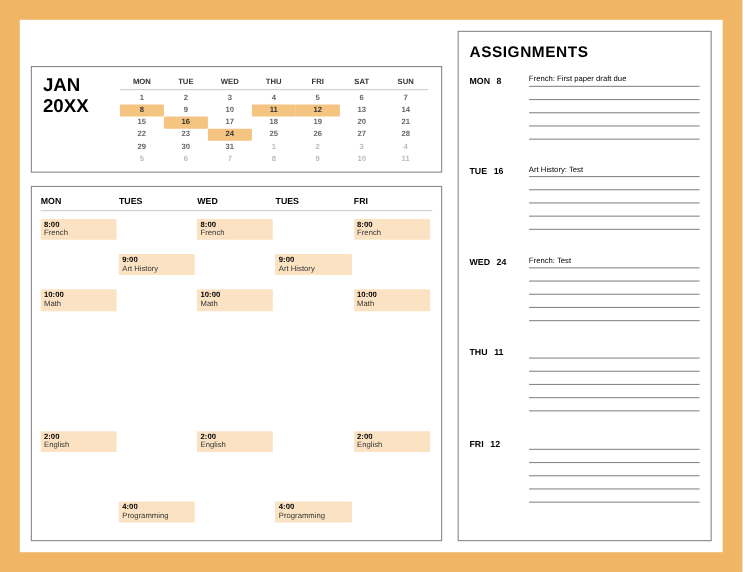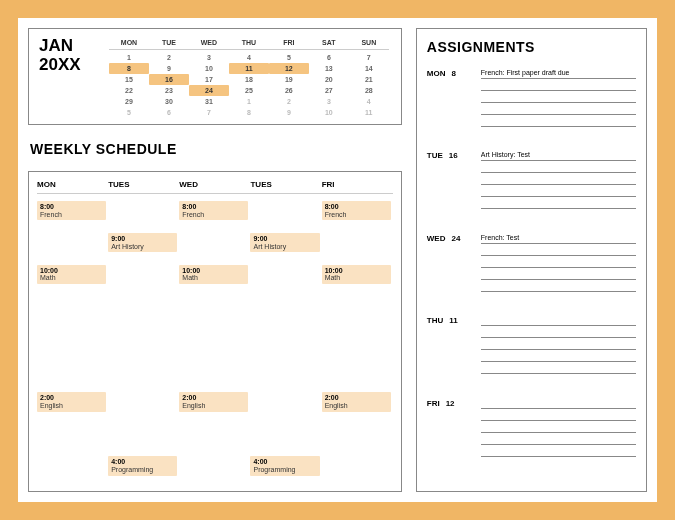--- a/index.html
+++ b/index.html
@@ -28,20 +28,21 @@
   .right-col {
     flex: 1;
     padding: 10px 10px 10px 0;
   }
   
   .cal-box {
     border: 1px solid #888;
     padding: 8px 12px 6px 10px;
     display: flex;
     gap: 14px;
+    margin-top: 32px;
   }
   .cal-title {
     font-size: 17px;
     font-weight: bold;
     line-height: 1.1;
     width: 56px;
   }
   .cal-grid {
     flex: 1;
   }
@@ -239,21 +240,20 @@
               <div class="cal-cell dim">7</div>
               <div class="cal-cell dim">8</div>
               <div class="cal-cell dim">9</div>
               <div class="cal-cell dim">10</div>
               <div class="cal-cell dim">11</div>
             </div>
           </div>
       </div>
     </div>
 
-    <div class="weekly-title">WEEKLY SCHEDULE</div>
     <div class="sched-box">
       <div class="sched-head" id="sched-head">
           <div>MON</div>
           <div>TUES</div>
           <div>WED</div>
           <div>TUES</div>
           <div>FRI</div>
         </div>
       <div class="sched-body" id="sched-body">
           <div class="sched-row">

